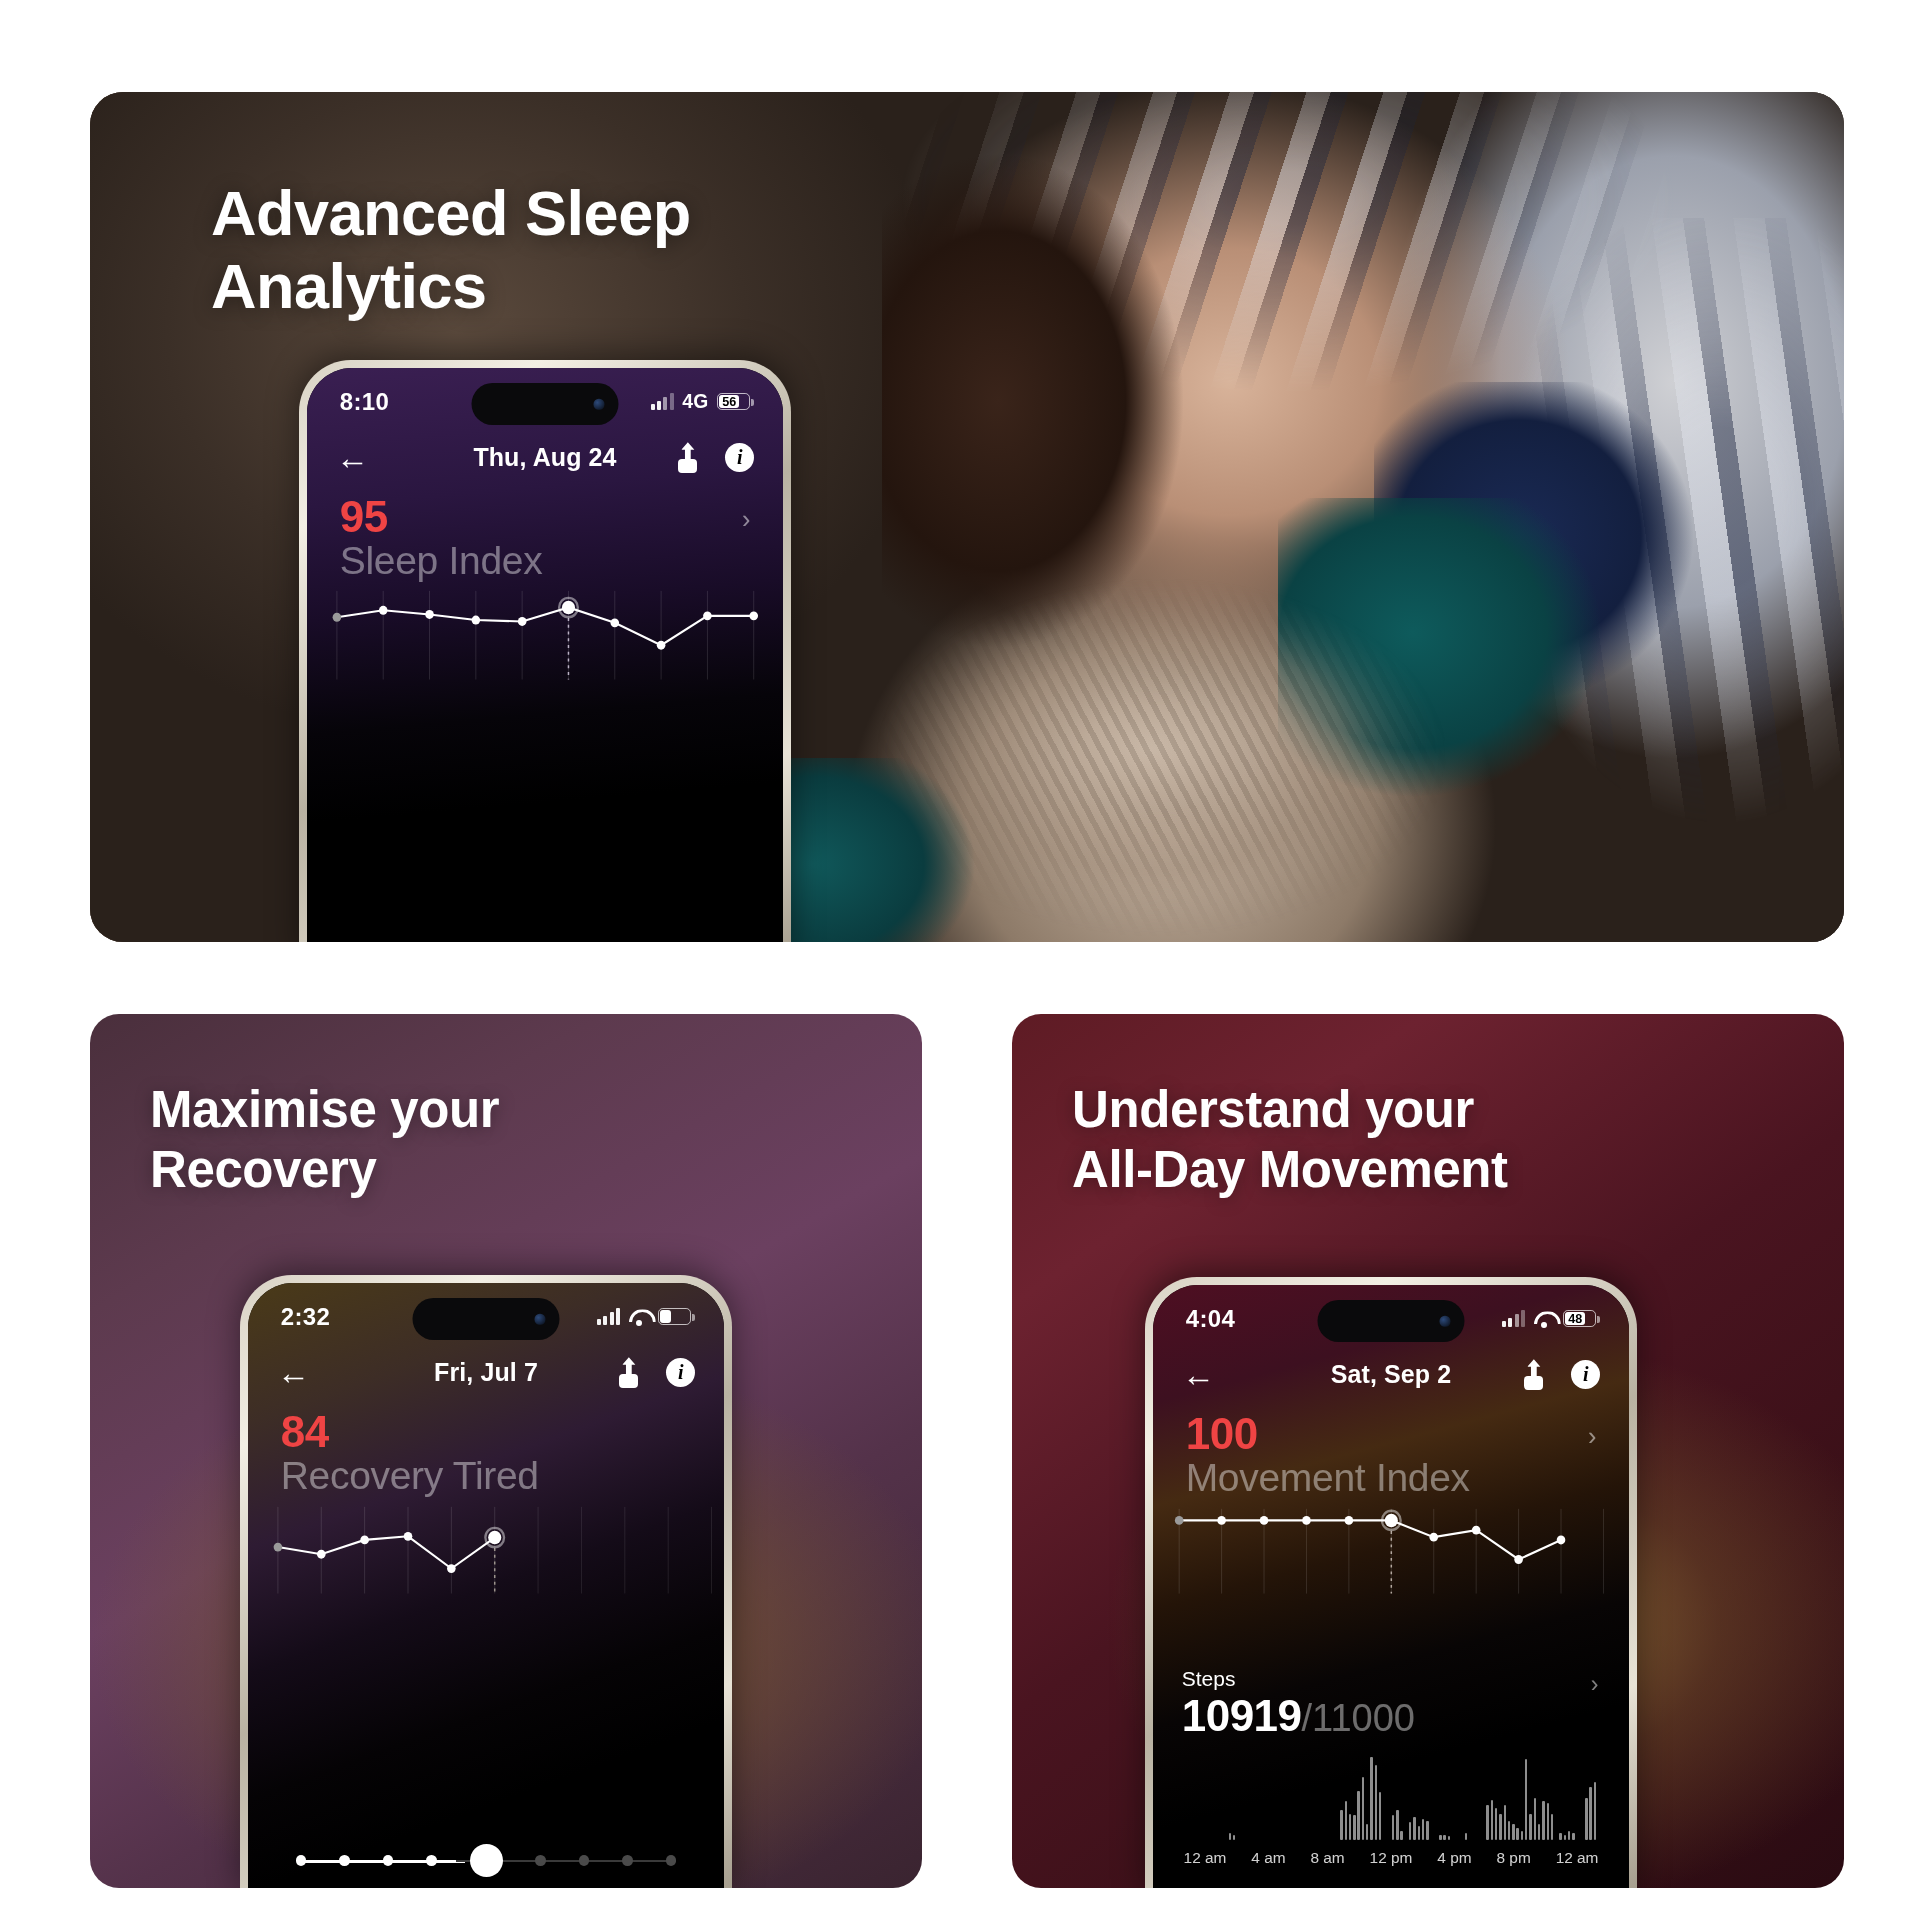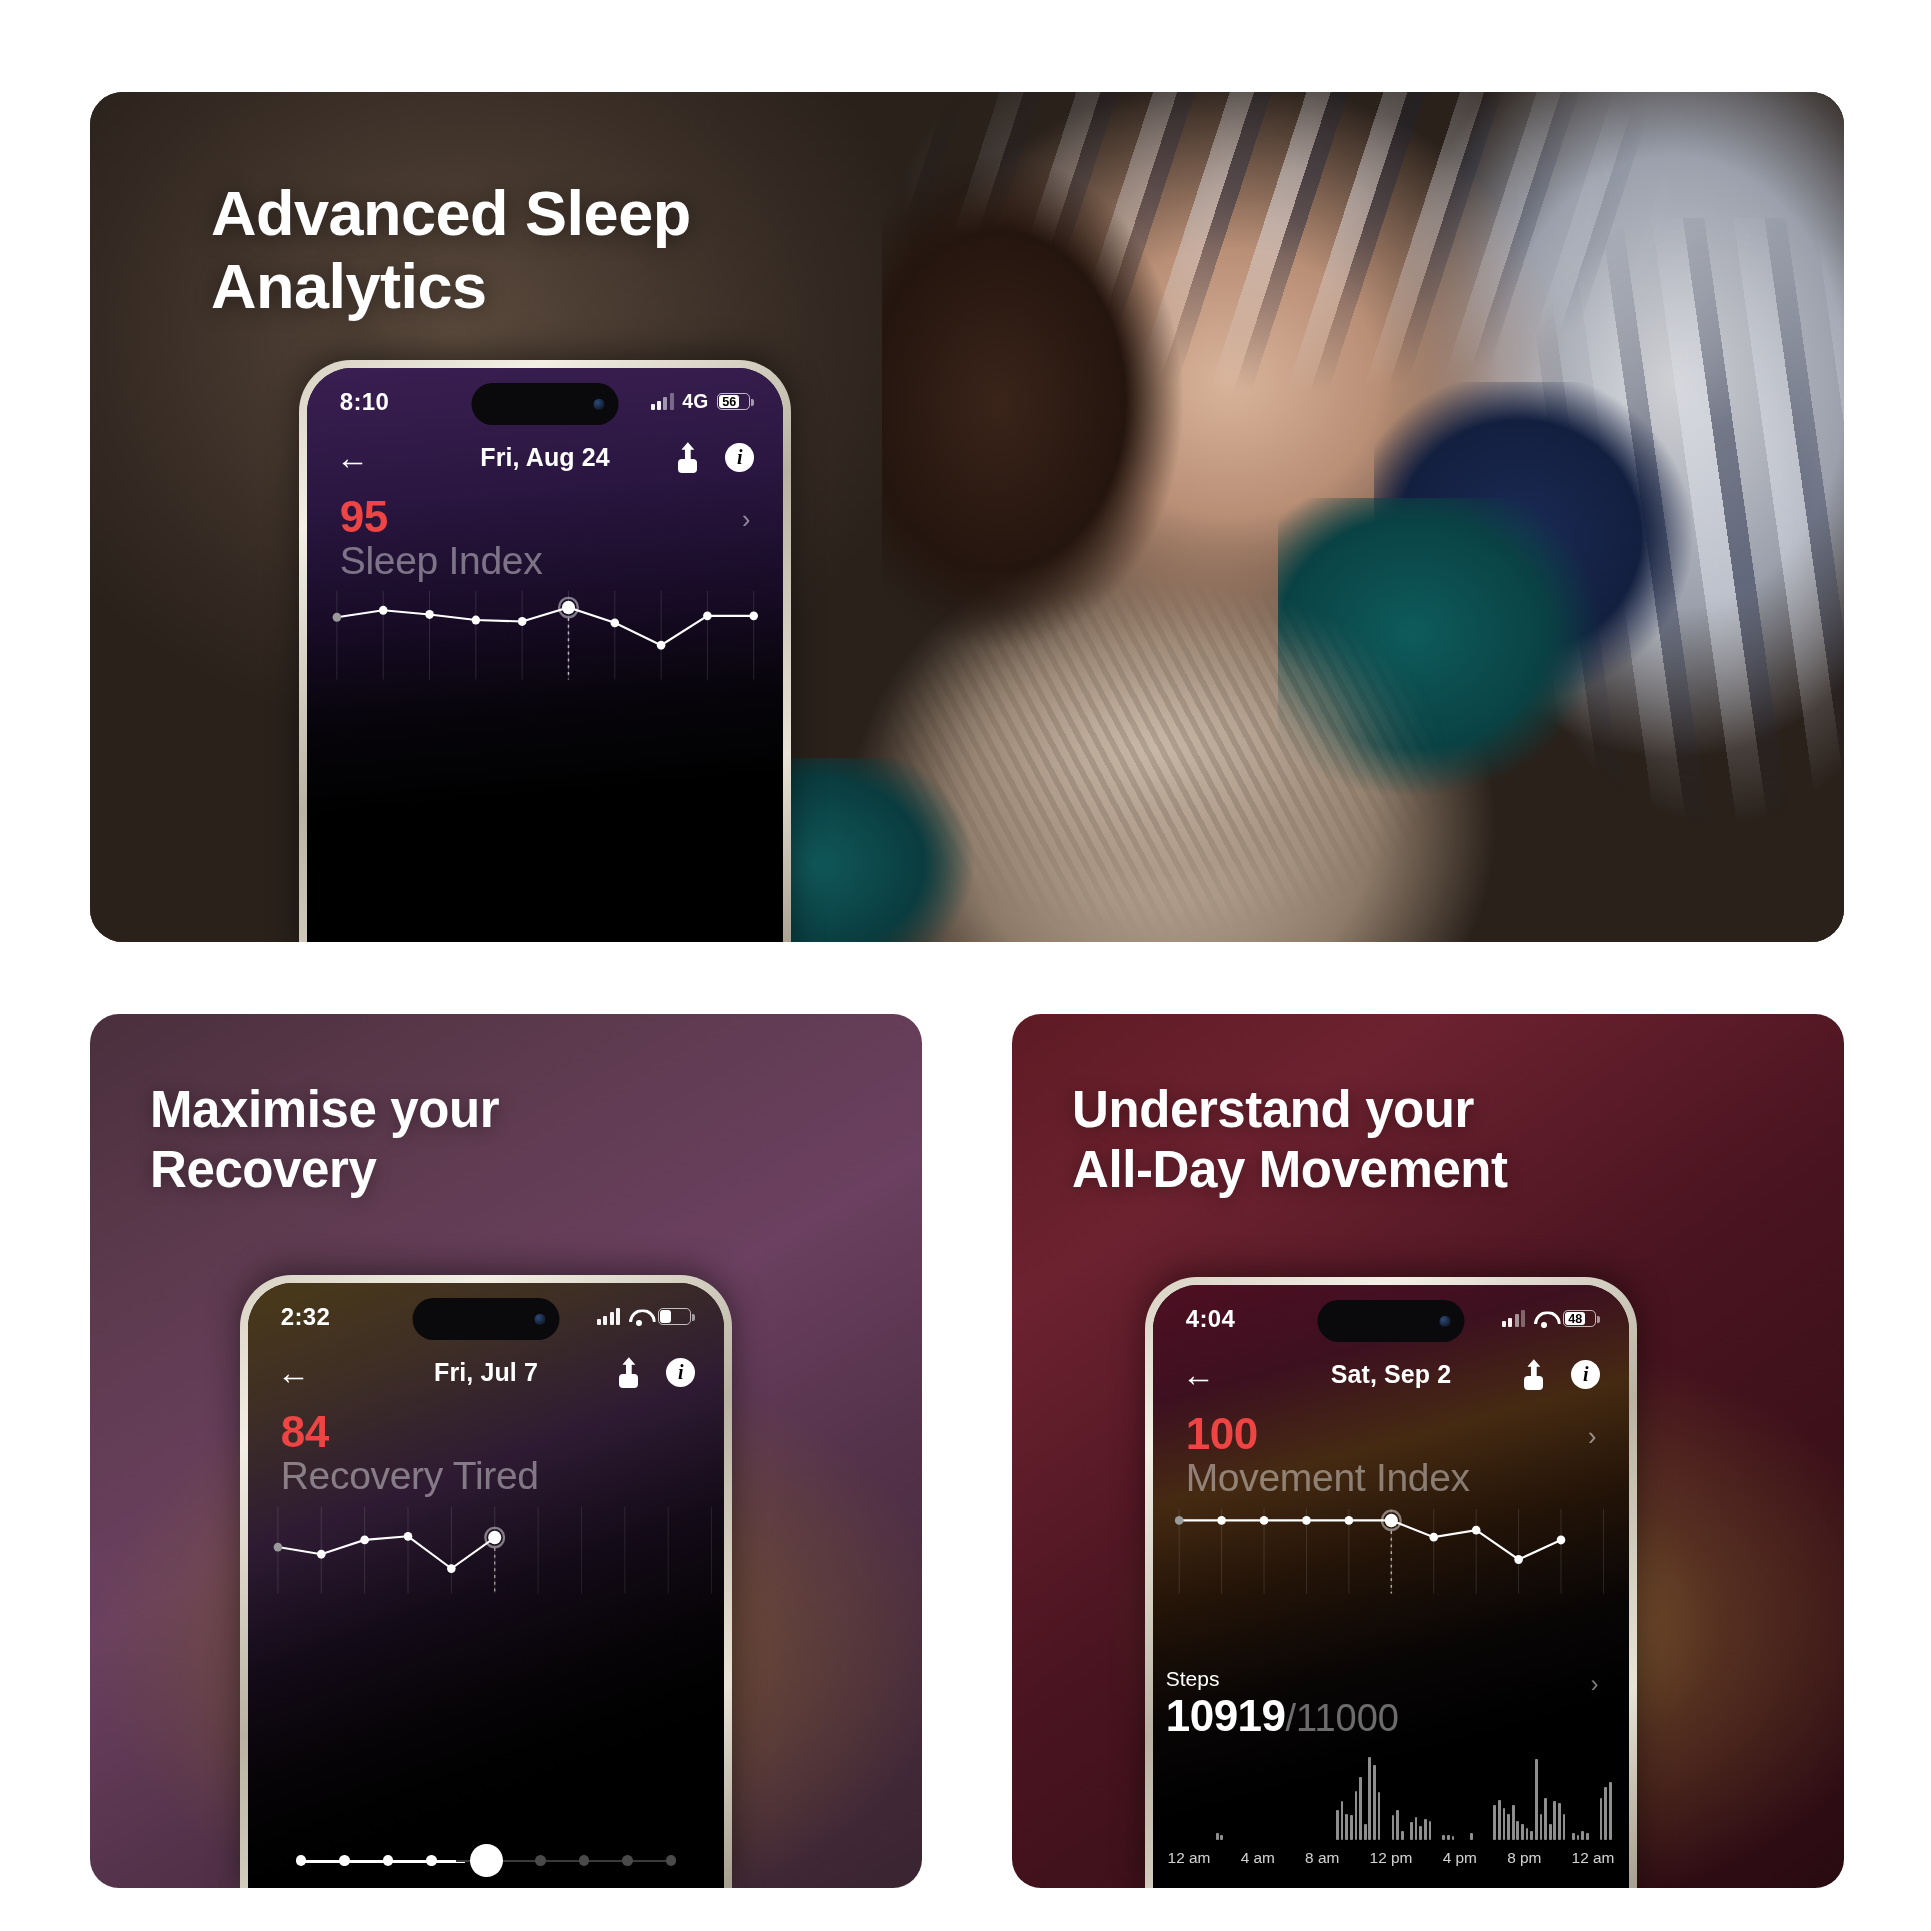--- a/index.html
+++ b/index.html
@@ -264,21 +264,21 @@
     box-shadow: 0 0 0 0 rgba(0,0,0,0);
   }
   .slider-labels {
     display:flex; justify-content: space-between;
     margin-top: 9.7px; font-size: 18.3px;
   }
   .slider-labels .lb { color: rgba(255,255,255,.4); }
   .slider-labels .lb.on { color:#fff; }
 
   
-  .steps-wrap { padding: 0 13px; position: relative; }
+  .steps-wrap { padding: 0 29px; position: relative; }
   .steps-label { color:#fff; font-size: 21px; font-weight: 500; }
   .steps-val { font-size: 44px; font-weight: 700; color:#fff; letter-spacing:-0.5px; }
   .steps-goal { font-size: 38px; font-weight: 400; color: rgba(255,255,255,.42); }
   .steps-chev { position:absolute; right: 31px; top: 3.9px; color: rgba(255,255,255,.5); font-size: 23px; }
   .bars-chart { display:flex; align-items:flex-end; gap: 1.9px; height: 83px; margin-top: 15.4px; padding: 0 3.9px;}
   .bars-chart i { flex:1; background: #8e8e8e; border-radius: 1px; display:block; min-height:0px;}
   .time-axis {
     display:flex; justify-content: space-between;
     margin-top: 8.7px; padding: 0 1.9px;
     color: rgba(255,255,255,.82); font-size: 15.4px;
@@ -346,21 +346,21 @@
               </span>
             <span class="net-label">4G</span>
             <span class="batt">
               <span class="batt-num">56</span>
             </span>
           </div>
         </div>
 
         <div class="navbar">
           <span class="nav-back">←</span>
-          <span class="nav-date">Fri, Aug 24</span>
+          <span class="nav-date">Thu, Aug 24</span>
           <span class="nav-right">
             <span class="ico-share"></span>
             <span class="ico-info">i</span>
           </span>
         </div>
 
         <div class="metric-head">
           <div class="metric-val">95</div>
           <div class="metric-label">Sleep Index</div>
           <span class="chev-r">›</span>

